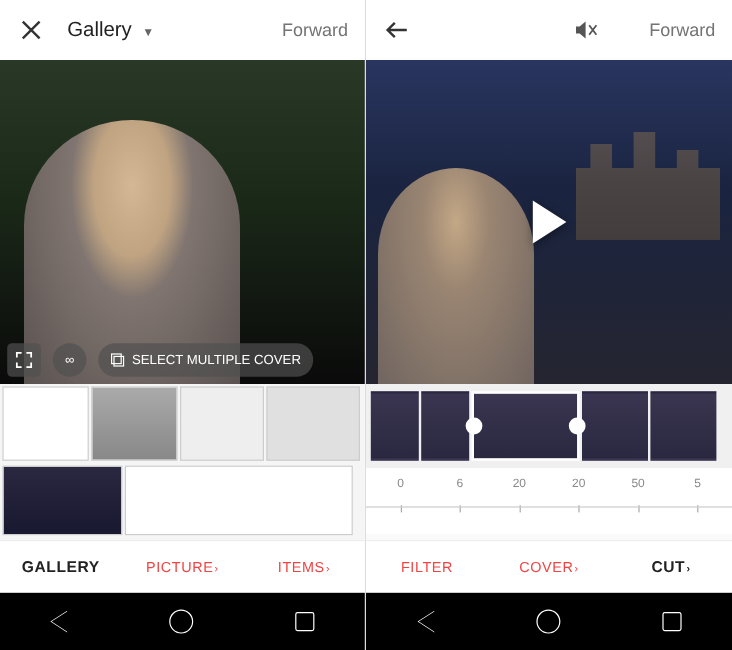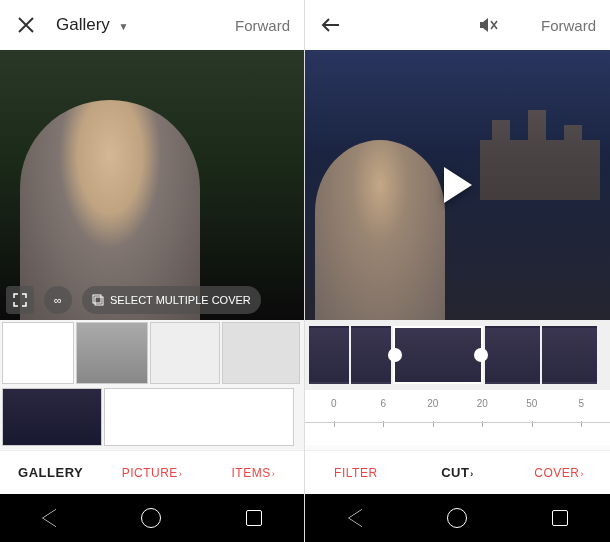--- a/index.html
+++ b/index.html
@@ -370,25 +370,25 @@
       <div class="ruler-tick">6</div>
       <div class="ruler-tick">20</div>
       <div class="ruler-tick">20</div>
       <div class="ruler-tick">50</div>
       <div class="ruler-tick">5</div>
     </div>
   </div>
 
   <div class="tabs">
     <div class="tab">FILTER</div>
+    <div class="tab">
+      <span>COVER</span><span class="chev">›</span>
+    </div>
     <div class="tab active">
       <span>CUT</span><span class="chev">›</span>
-    </div>
-    <div class="tab">
-      <span>COVER</span><span class="chev">›</span>
     </div>
   </div>
 
   <div class="nav-bar">
     <div class="nav-back"></div>
     <div class="nav-btn nav-home"></div>
     <div class="nav-btn nav-recent"></div>
   </div>
 </div>
 

